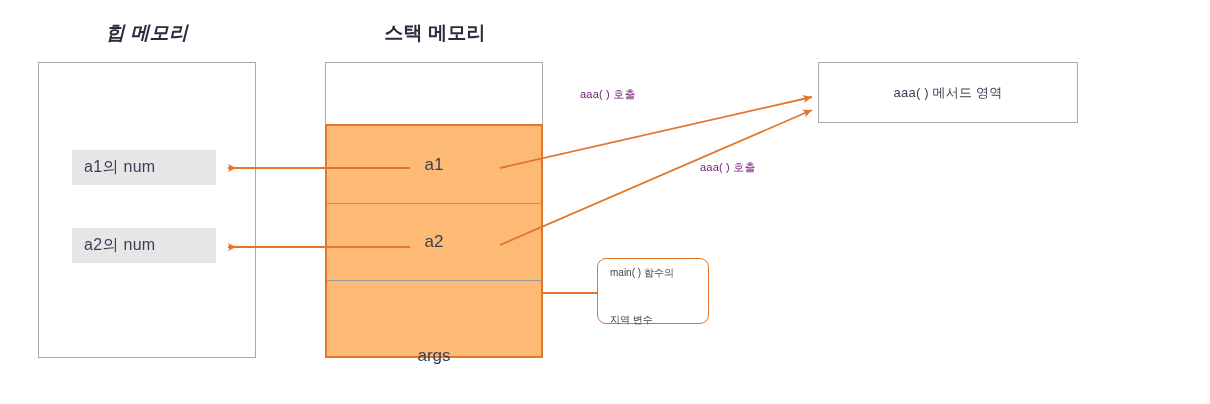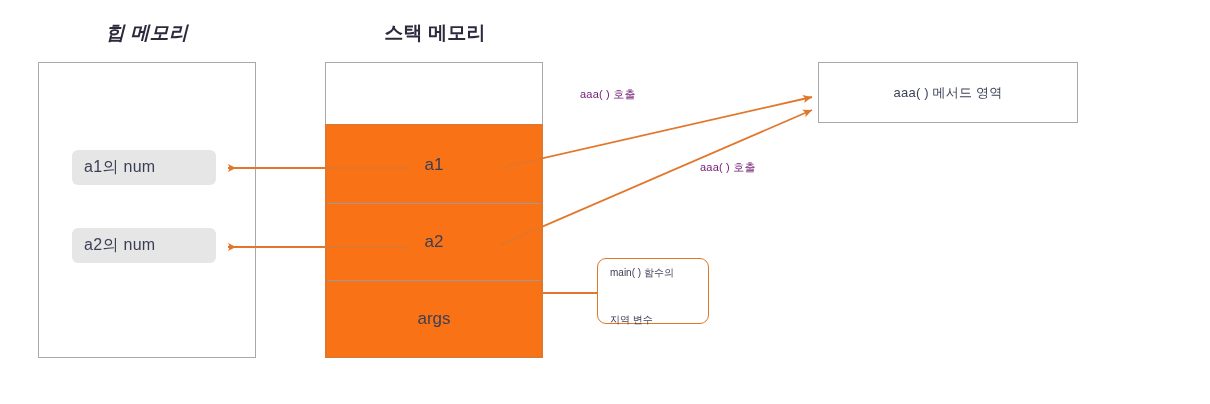--- a/index.html
+++ b/index.html
@@ -36,26 +36,25 @@
   .heap-chip {
     position: absolute;
     background: #e6e6e6;
     box-sizing: border-box;
     display: flex;
     align-items: center;
     padding-left: 12px;
     font-size: 16px;
     color: #3b3f55;
     letter-spacing: 0.3px;
-    border-radius: 6px;
   }
   .stack-frame-group {
     position: absolute;
     border: 2px solid #e2762a;
-    background: #f97316;
+    background: #fdba74;
     box-sizing: border-box;
   }
   .stack-row {
     position: absolute;
     left: 0;
     right: 0;
     display: flex;
     align-items: center;
     justify-content: center;
     font-size: 17px;
@@ -133,21 +132,21 @@
     <div class="stack-row" style="top:0px; height:77px;">
       <span>a1</span>
     </div>
     <div class="stack-divider" style="top:77px;"></div>
 
     <div class="stack-row" style="top:78px; height:76px;">
       <span>a2</span>
     </div>
     <div class="stack-divider" style="top:154px;"></div>
 
-    <div class="stack-row" style="top:155px; height:75px;">
+    <div class="stack-row" style="top:165px; height:75px;align-items:flex-end;">
       <span>args</span>
     </div>
   </div>
 
   <div class="region-box" style="left:818px; top:62px; width:260px; height:61px;"></div>
 
   <div class="method-label" style="left:818px; top:62px; width:260px; height:61px;">
     <span>aaa( ) 메서드 영역</span>
   </div>
 

